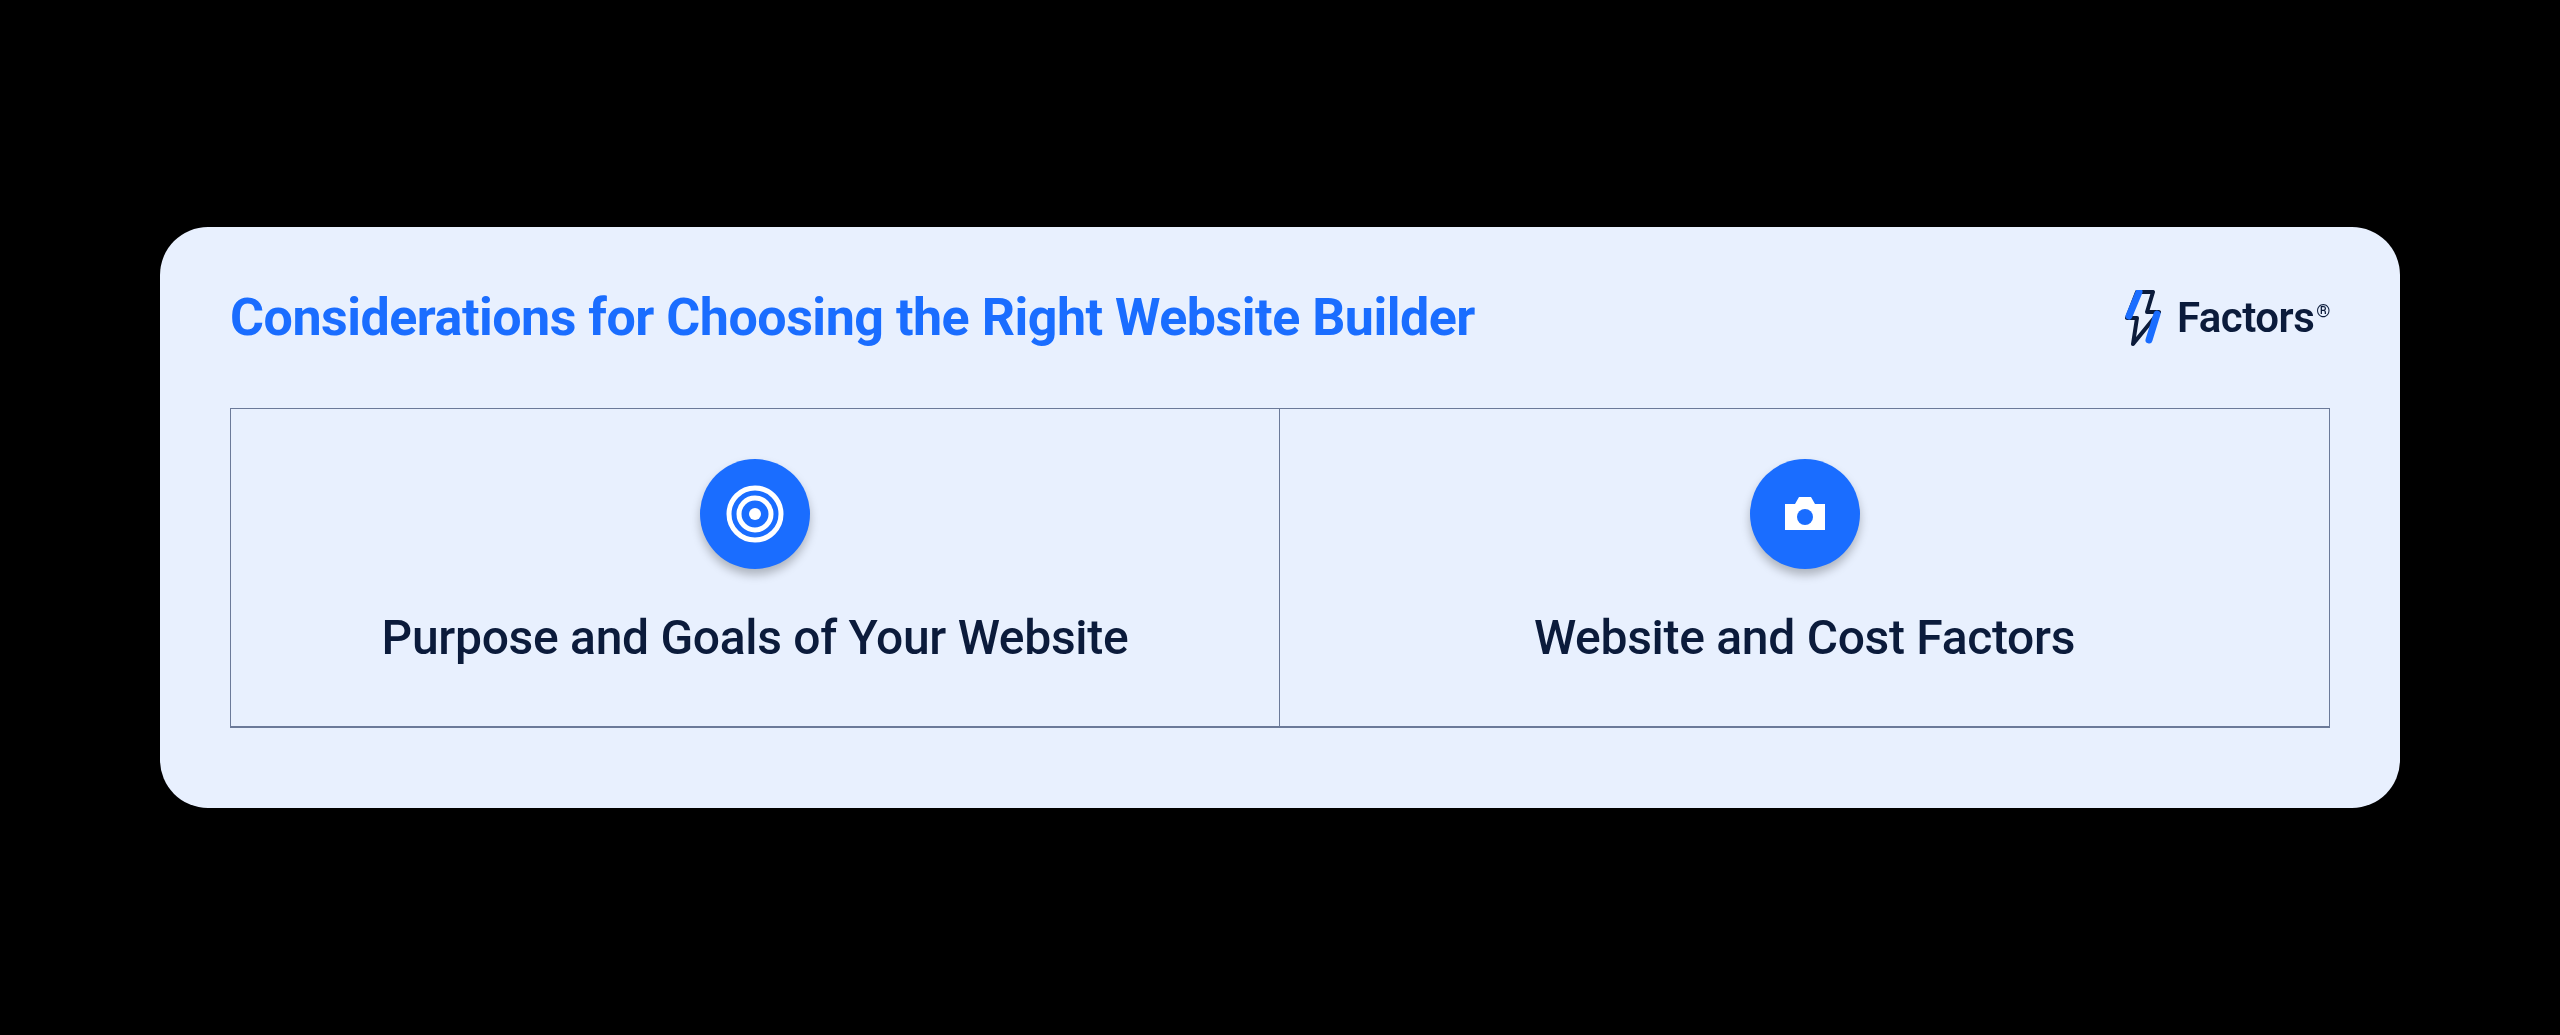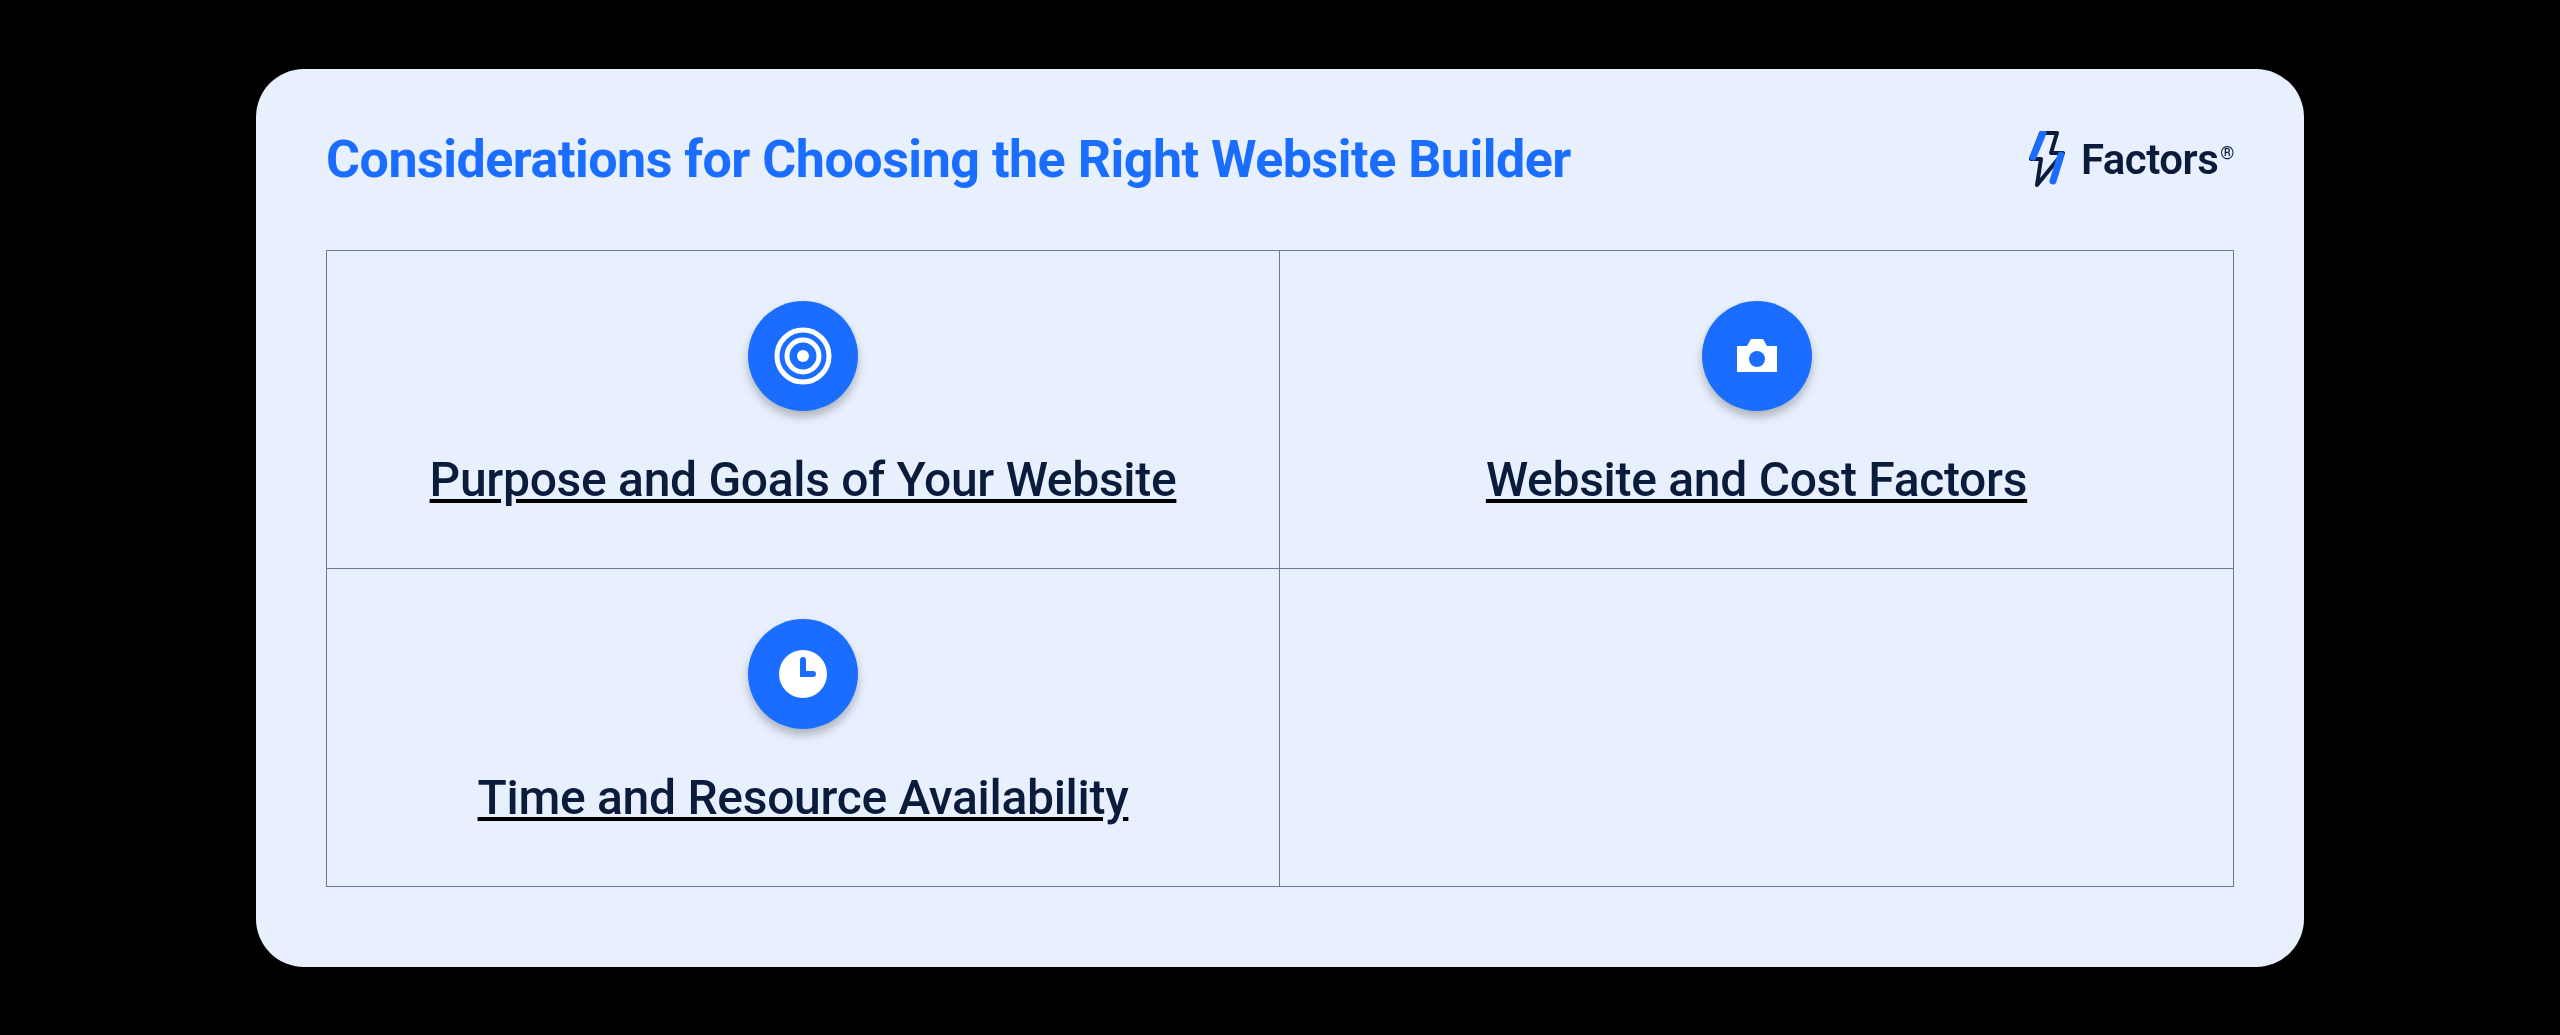--- a/index.html
+++ b/index.html
@@ -6,21 +6,21 @@
   html, body { width: 100%; height: 100%; }
   body {
     background: #000;
     font-family: -apple-system, BlinkMacSystemFont, "Segoe UI", Roboto, Helvetica, Arial, sans-serif;
     display: flex;
     align-items: center;
     justify-content: center;
     padding: 20px;
   }
   .card {
-    width: 2048px;
+    width: 2240px;
     max-width: 100%;
     background: #E8F0FE;
     border-radius: 48px;
     padding: 60px 70px 80px 70px;
   }
   .header {
     display: flex;
     align-items: center;
     justify-content: space-between;
     margin-bottom: 60px;
@@ -52,21 +52,20 @@
     grid-template-columns: 1fr 1fr;
     border: 1px solid #6B7A99;
   }
   .cell {
     display: flex;
     flex-direction: column;
     align-items: center;
     justify-content: center;
     padding: 50px 30px 60px 30px;
     gap: 40px;
-    text-decoration: underline;
   }
   .cell:nth-child(1) { border-right: 1px solid #6B7A99; border-bottom: 1px solid #6B7A99; }
   .cell:nth-child(2) { border-bottom: 1px solid #6B7A99; }
   .cell:nth-child(3) { border-right: 1px solid #6B7A99; }
   .icon-circle {
     width: 110px;
     height: 110px;
     border-radius: 50%;
     background: #1A6DFF;
     display: flex;
@@ -119,25 +118,16 @@
     <div class="cell">
       <div class="icon-circle">
         <svg width="60" height="60" viewBox="0 0 60 60">
           <path d="M 10 20 L 20 20 L 24 13 L 36 13 L 40 20 L 50 20 L 50 46 L 10 46 Z" fill="#fff"></path>
           <circle cx="30" cy="33" r="8" fill="#1A6DFF"></circle>
         </svg>
       </div>
       <div class="cell-label">Website and Cost Factors</div>
     </div>
 
-    <div class="cell">
-      <div class="icon-circle">
-        <svg width="60" height="60" viewBox="0 0 60 60">
-          <circle cx="30" cy="30" r="24" fill="#fff"></circle>
-          <path d="M 30 16 L 30 30 L 40 30" fill="none" stroke="#1A6DFF" stroke-width="6" stroke-linecap="round"></path>
-        </svg>
-      </div>
-      <div class="cell-label">Time and Resource Availability</div>
-    </div>
 
 
   </div>
 </div>
 
 </body></html>

